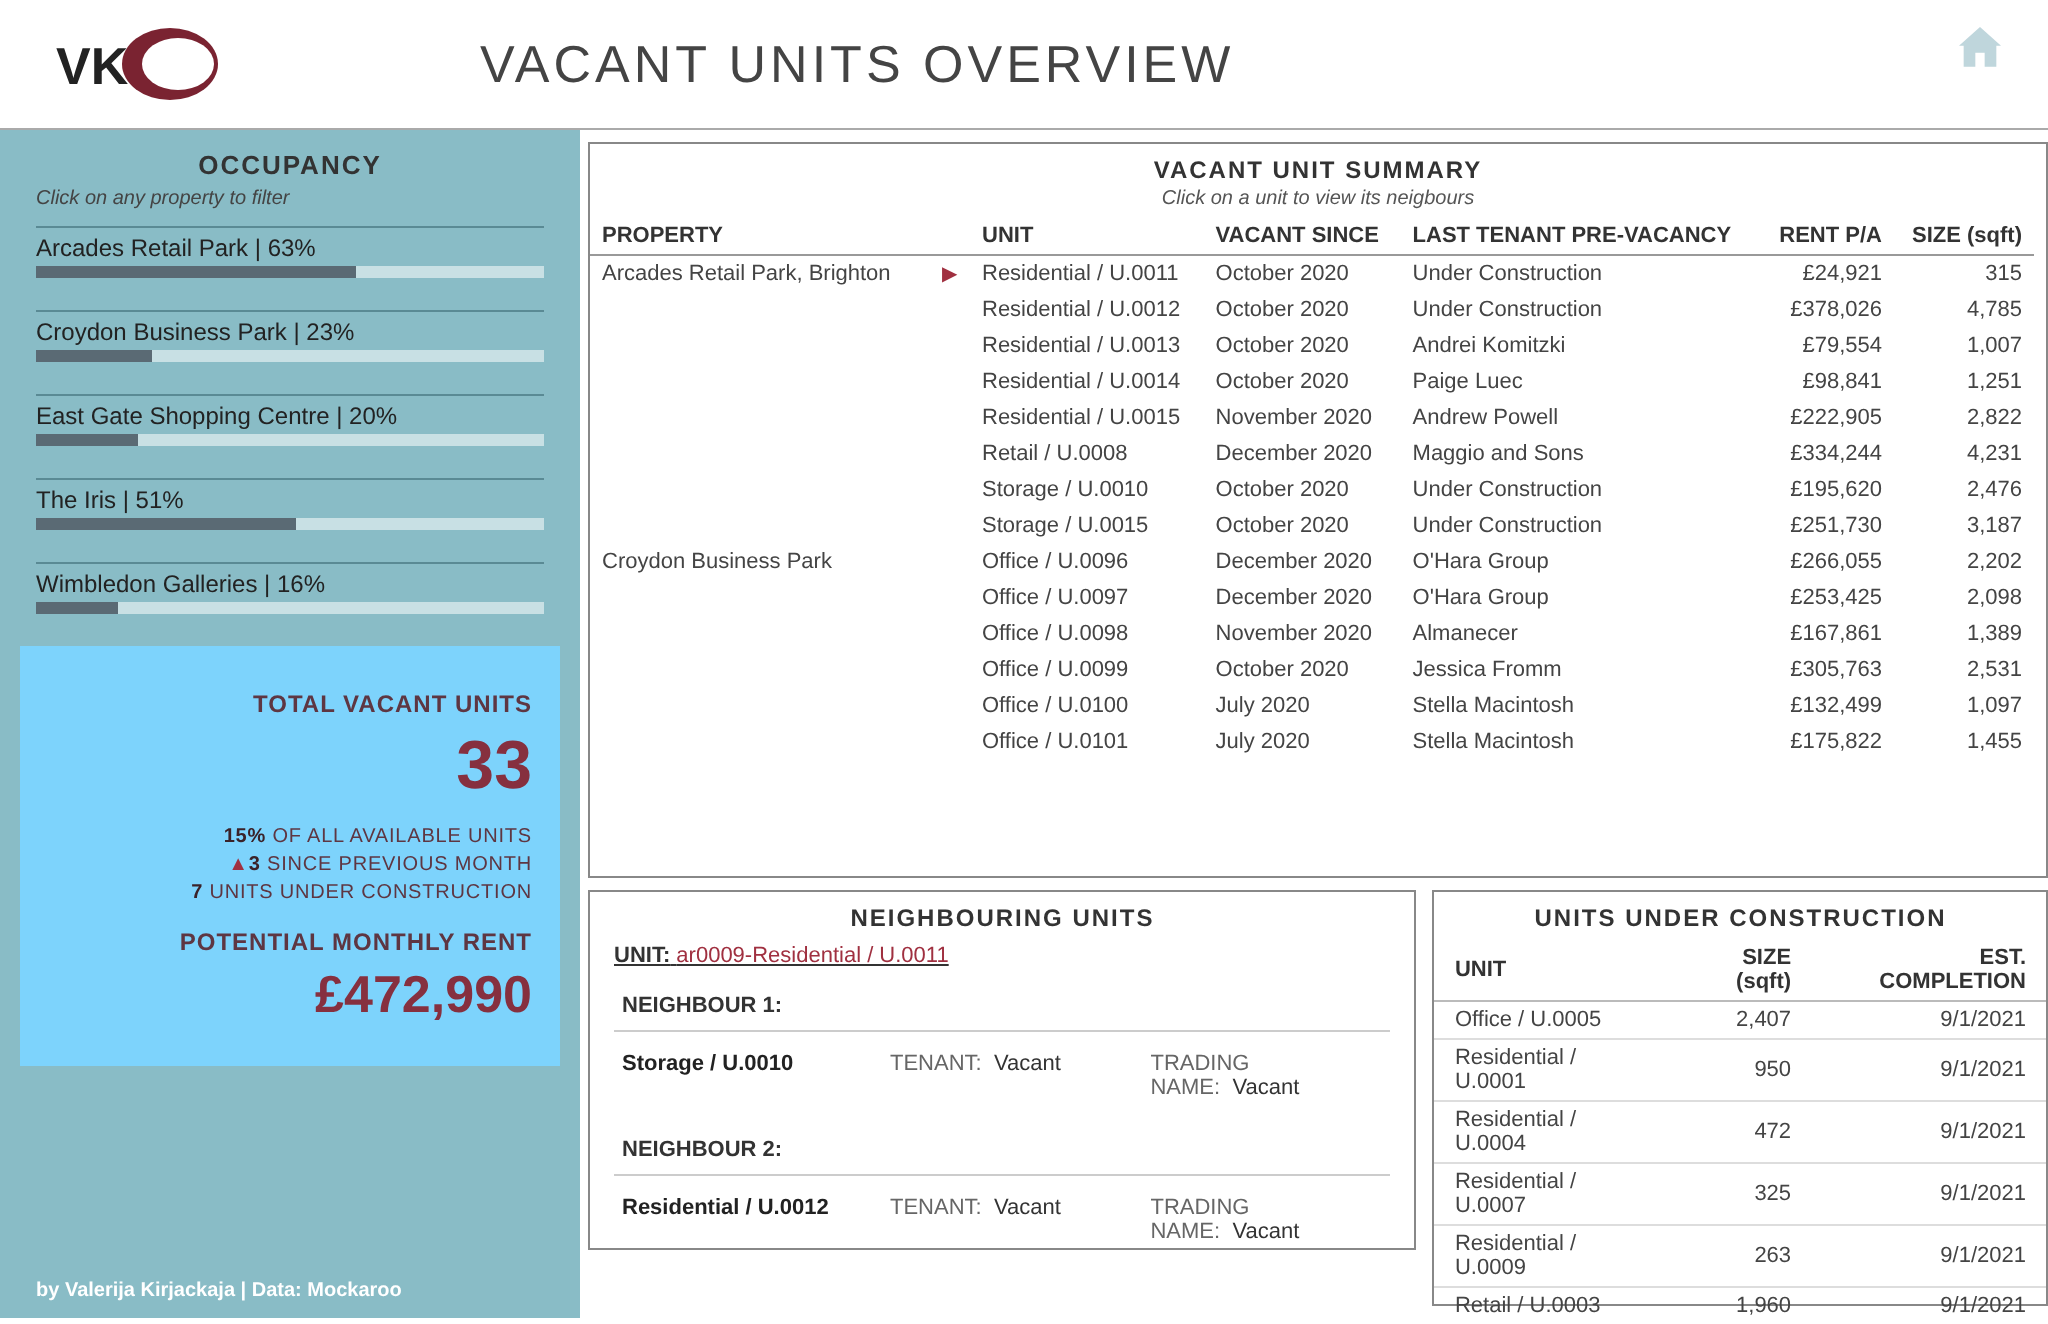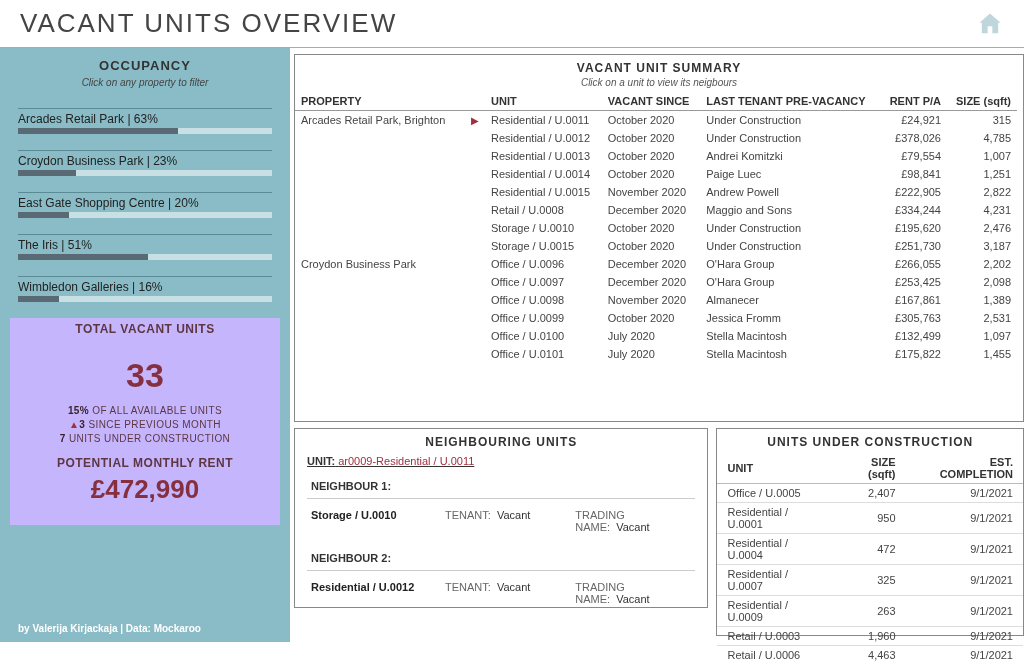--- a/index.html
+++ b/index.html
@@ -8,29 +8,29 @@
 .header { display: flex; align-items: center; padding: 8px 20px; border-bottom: 1px solid #aaa; position: relative; }
 .logo { width: 90px; height: 48px; display: flex; align-items: center; justify-content: center; margin-right: 130px; }
 .logo-svg { width: 90px; height: 48px; }
 .title { font-size: 26px; font-weight: 400; letter-spacing: 2px; color: #444; }
 .home-icon { position: absolute; right: 20px; top: 10px; color: #bfd6dc; }
 
 .main { display: flex; height: 594px; }
 .sidebar { width: 290px; background: #89bcc6; padding: 10px 0 0 0; display: flex; flex-direction: column; }
 .sidebar-inner { padding: 0 18px; }
 .occ-title { text-align: center; font-weight: 700; font-size: 13px; color: #333; letter-spacing: 1px; margin-bottom: 4px; }
-.occ-hint { text-align: center; font-style: italic; font-size: 10px; color: #444; margin-bottom: 20px; }
+.occ-hint { text-align: left; font-style: italic; font-size: 10px; color: #444; margin-bottom: 8px; }
 .occ-item { margin-bottom: 16px; font-size: 12px; cursor: pointer; }
 .occ-label { color: #222; margin-bottom: 2px; border-top: 1px solid #5a8a94; padding-top: 3px; }
 .occ-bar-bg { height: 6px; background: #c8e0e4; width: 100%; position: relative; }
 .occ-bar-fill { height: 6px; background: #5a6a74; position: absolute; left: 0; top: 0; }
 
-.metrics-box { margin: 0 10px 0 10px; background: #c4b5fd; padding: 4px 14px 20px 14px; text-align: center; color: #5e3642; }
+.metrics-box { margin: 0 10px 0 10px; background: #7dd3fc; padding: 22px 14px 20px 14px; text-align: right; color: #5e3642; }
 .metric-label { font-size: 12px; font-weight: 600; letter-spacing: 0.5px; }
-.metric-big { font-size: 34px; font-weight: 700; color: #86303f; margin: 20px 0 10px; }
+.metric-big { font-size: 34px; font-weight: 700; color: #86303f; margin: 5px 0 10px; }
 .metric-sub { font-size: 10px; margin: 3px 0; letter-spacing: 0.4px; }
 .metric-sub b { font-weight: 700; color: #3a2229; }
 .tri { color: #a03040; }
 .rent-label { font-size: 12px; font-weight: 600; margin-top: 12px; letter-spacing: 0.5px; }
 .rent-val { font-size: 26px; font-weight: 700; color: #86303f; margin-top: 4px; }
 
 .credits { font-size: 10px; color: #fff; padding: 8px 18px; font-weight: 600; margin-top: auto; }
 
 .content { flex: 1; padding: 6px 0 0 4px; display: flex; flex-direction: column; gap: 6px; }
 .panel { border: 1px solid #888; background: #fff; }
@@ -64,20 +64,27 @@
 .cons-table td { padding: 3px 10px; border-bottom: 1px solid #ddd; color: #444; }
 
 ::-webkit-scrollbar { width: 8px; }
 ::-webkit-scrollbar-track { background: #eee; }
 ::-webkit-scrollbar-thumb { background: #bbb; }
 </style>
 </head>
 <body>
 
 <div class="header">
+  <div class="logo">
+    <svg class="logo-svg" viewBox="0 0 90 48">
+      <ellipse cx="65" cy="24" rx="24" ry="18" fill="#7a2331"></ellipse>
+      <ellipse cx="69" cy="24" rx="18" ry="13" fill="#fff"></ellipse>
+      <text x="8" y="34" font-family="Arial Black, Arial" font-size="26" font-weight="900" fill="#222">VK</text>
+    </svg>
+  </div>
   <div class="title">VACANT UNITS OVERVIEW</div>
   <svg class="home-icon" width="28" height="28" viewBox="0 0 24 24">
     <path fill="currentColor" d="M12 3l9 8h-2v9h-5v-6H10v6H5v-9H3z"></path>
   </svg>
 </div>
 
 <div class="main">
   <div class="sidebar">
     <div class="sidebar-inner">
       <div class="occ-title">OCCUPANCY</div>

